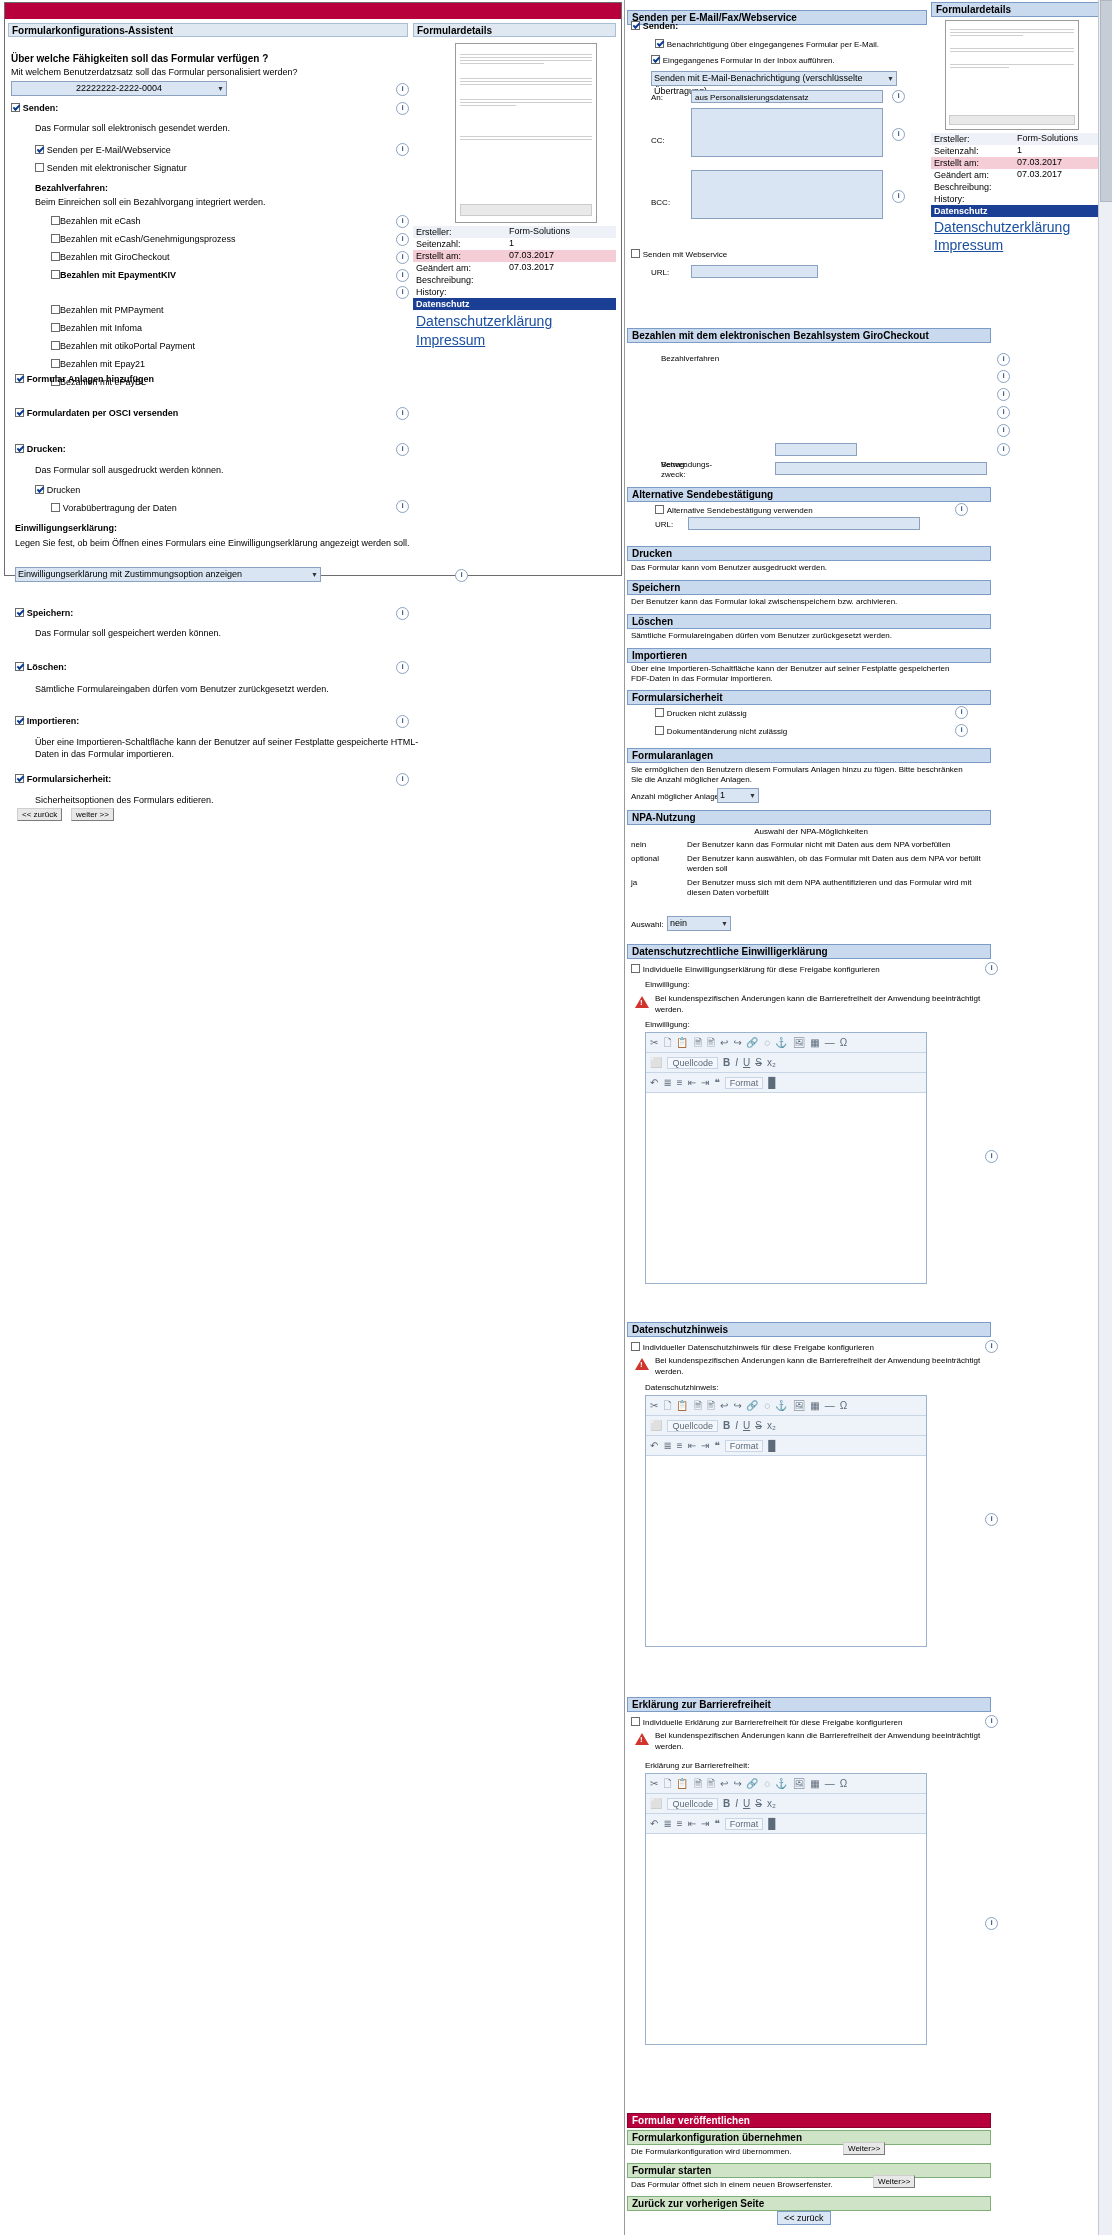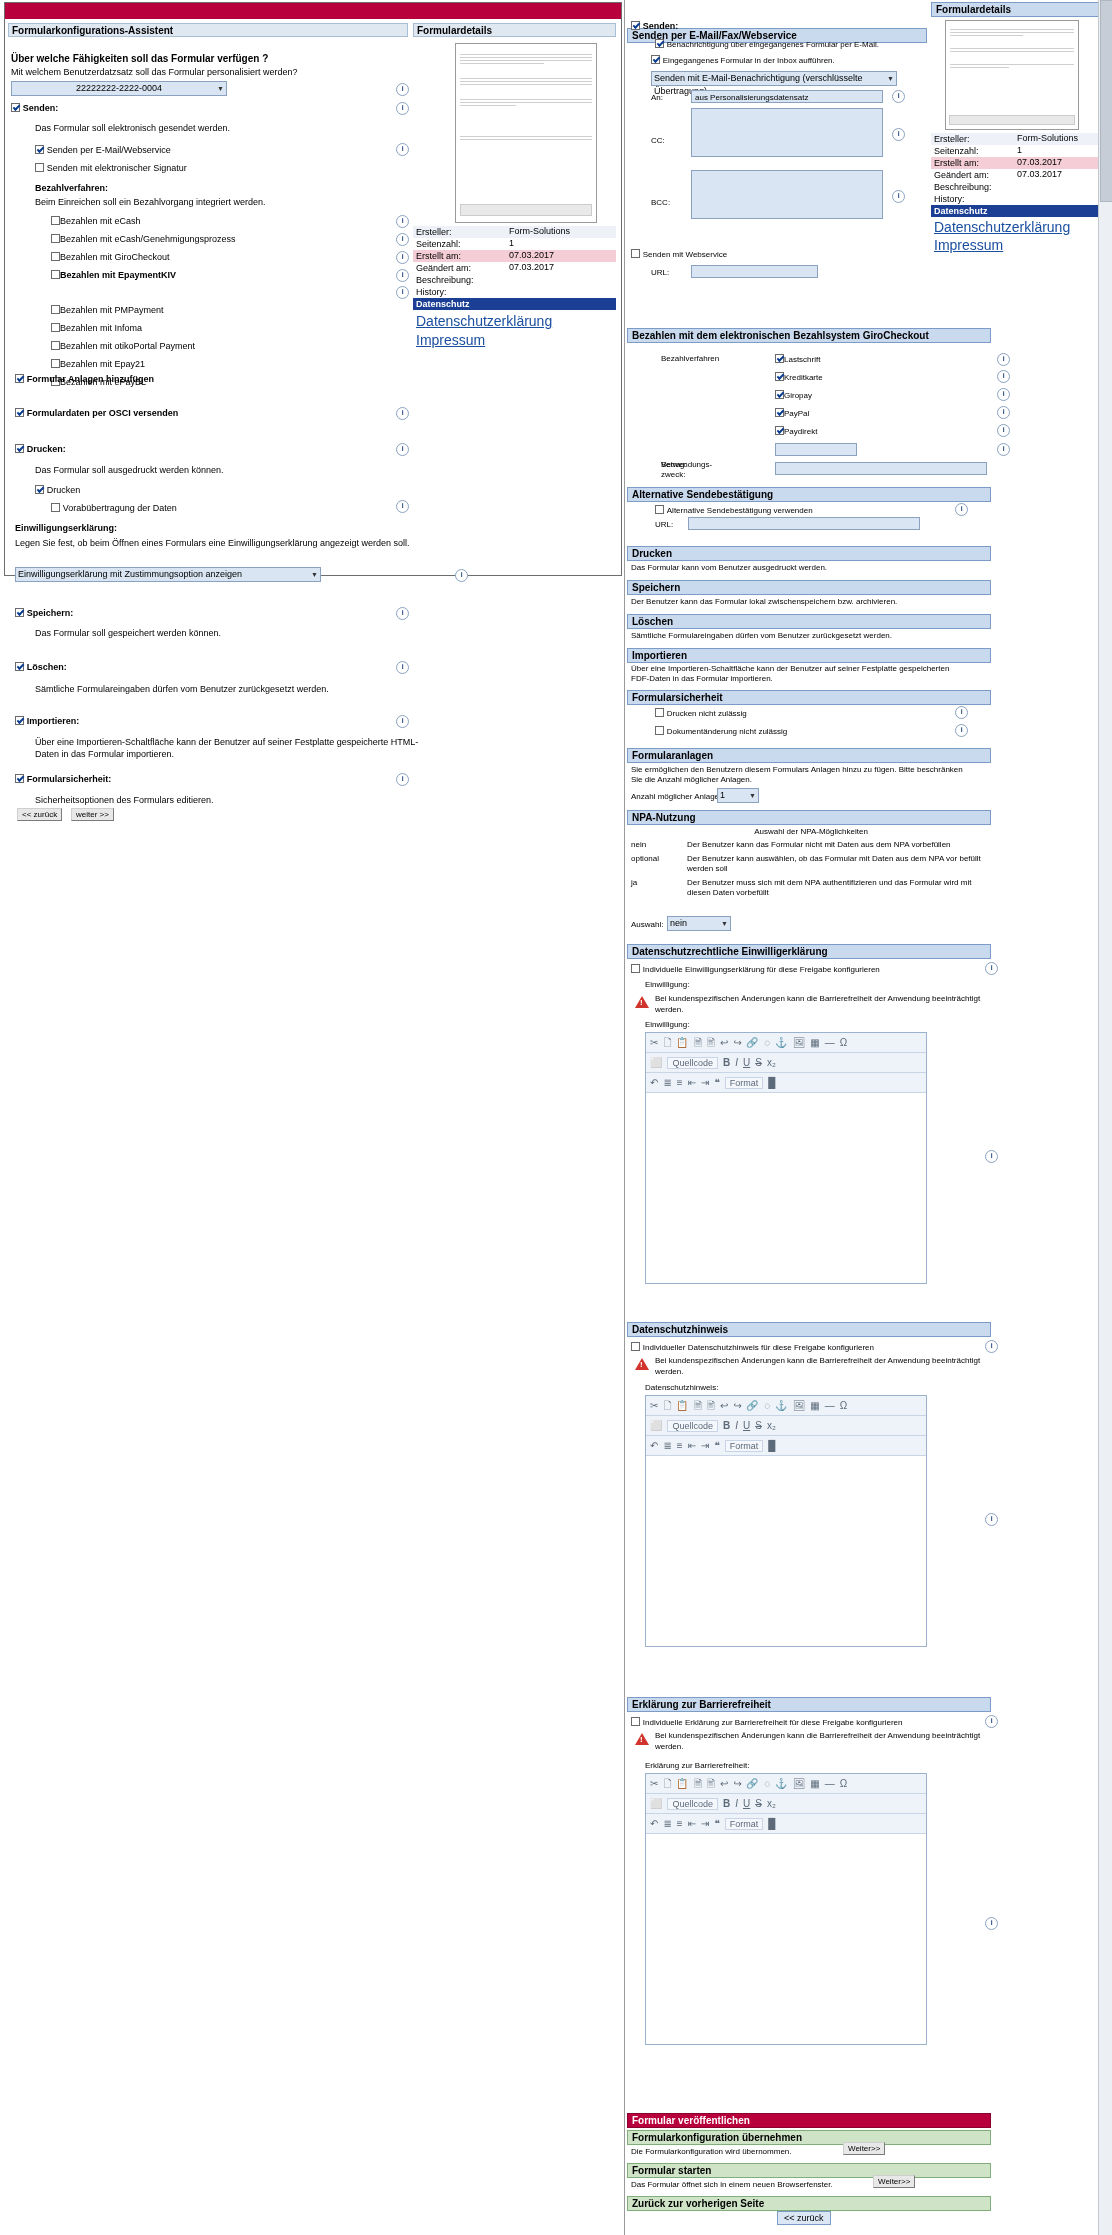--- a/index.html
+++ b/index.html
@@ -198,21 +198,21 @@
           <span style="width:90px;padding:1px 3px;">History:</span>
         </div>
       <div class="kv kvhl" style="padding:1px 3px;font-weight:bold;">Datenschutz</div>
       <div style="padding:3px 3px;"><a class="link">Datenschutzerklärung</a></div>
       <div style="padding:0 3px;"><a class="link">Impressum</a></div>
     </div>
   </div>
 
   <div style="position:absolute;left:624px;top:0;width:488px;height:2235px;background:#fff;border-left:1px solid #9a9a9a;">
 
-    <div class="bar" style="position:absolute;left:2px;top:20px;width:300px;box-sizing:border-box;margin-top:8px;">Senden per E-Mail/Fax/Webservice</div>
+    <div class="bar" style="position:absolute;left:2px;top:2px;width:300px;box-sizing:border-box;margin-top:8px;">Senden per E-Mail/Fax/Webservice</div>
     <div class="bar" style="position:absolute;left:306px;top:2px;width:180px;box-sizing:border-box;">Formulardetails</div>
 
     <div style="position:absolute;left:6px;top:20px;">
       <span class="cb on"></span>
       <span class="lbl" style="font-weight:bold;">Senden:</span>
     </div>
     <div style="position:absolute;left:30px;top:38px;">
       <span class="cb on"></span>
       <span class="small">Benachrichtigung über eingegangenes Formular per E-Mail.</span>
     </div>
@@ -274,27 +274,20 @@
       <div class="kv" style="display:flex;">
           <span style="width:80px;padding:1px 3px;">History:</span>
         </div>
       <div class="kv kvhl" style="padding:1px 3px;font-weight:bold;">Datenschutz</div>
       <div style="padding:2px 3px;"><a class="link">Datenschutzerklärung</a></div>
       <div style="padding:0 3px;"><a class="link">Impressum</a></div>
     </div>
 
     <div class="bar" style="position:absolute;left:2px;top:328px;width:364px;box-sizing:border-box;">Bezahlen mit dem elektronischen Bezahlsystem GiroCheckout</div>
     <div class="small" style="position:absolute;left:36px;top:354px;">Bezahlverfahren</div>
-    <div id="giro-options" style="position:absolute;left:150px;top:353px;width:210px;">
-        <div style="margin-bottom: 7px;"><span class="cb on"></span><span class="small">Lastschrift</span></div>
-        <div style="margin-bottom: 7px;"><span class="cb on"></span><span class="small">Kreditkarte</span></div>
-        <div style="margin-bottom: 7px;"><span class="cb on"></span><span class="small">Giropay</span></div>
-        <div style="margin-bottom: 7px;"><span class="cb on"></span><span class="small">PayPal</span></div>
-        <div style="margin-bottom: 7px;"><span class="cb on"></span><span class="small">Paydirekt</span></div>
-      </div>
     <div>
       <span class="info" style="position:absolute;left:372px;top:353px;">i</span>
       <span class="info" style="position:absolute;left:372px;top:370px;">i</span>
       <span class="info" style="position:absolute;left:372px;top:388px;">i</span>
       <span class="info" style="position:absolute;left:372px;top:406px;">i</span>
       <span class="info" style="position:absolute;left:372px;top:424px;">i</span>
       <span class="info" style="position:absolute;left:372px;top:443px;">i</span>
     </div>
     <div class="small" style="position:absolute;left:36px;top:460px;">Betrag:</div>
     <div class="txtbox" style="position:absolute;left:150px;top:443px;width:80px;"></div>

